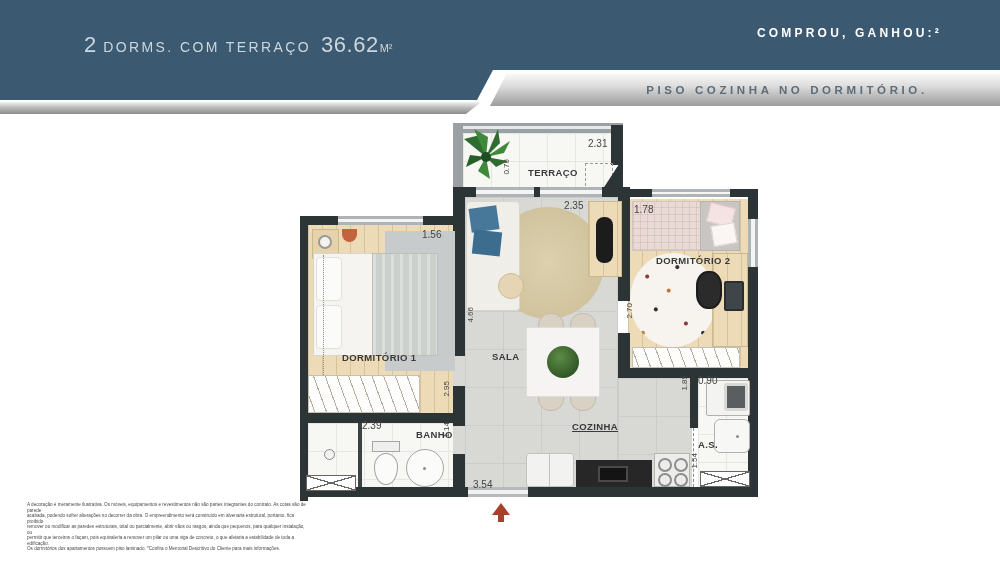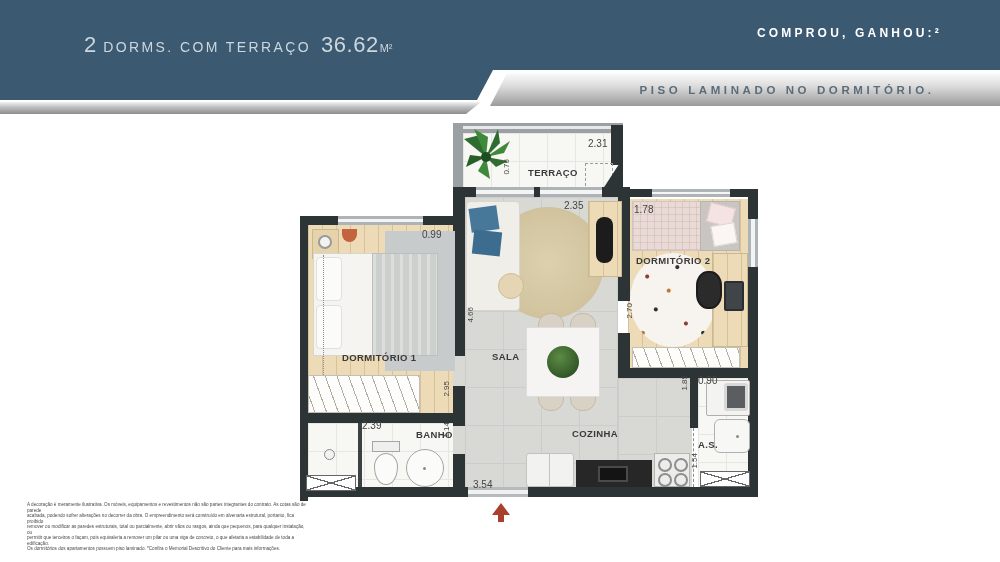--- a/index.html
+++ b/index.html
@@ -67,21 +67,21 @@
 
 <div class="abs hdr-title">
   <span class="t-num">2</span>
   <span class="t-rest">DORMS. COM TERRAÇO</span>
   <span class="t-area">36.62</span>
   <span class="t-unit">M²</span>
 </div>
 
 <div class="abs promo-head">COMPROU, GANHOU:²</div>
 <div class="abs band-right">
-  <span class="promo-sub">PISO LAMINADO NO DORMITÓRIO.</span>
+  <span class="promo-sub">PISO COZINHA NO DORMITÓRIO.</span>
 </div>
 
 <div class="abs plan">
 
   <div class="abs wtile" style="left:163px;top:10px;width:148px;height:57px;"></div>
   <div class="abs gwall" style="left:153px;top:0;width:170px;height:10px;background:linear-gradient(180deg,#9aa0a4 0 30%,#e8e8e8 30% 62%,#9aa0a4 62% 100%);"></div>
   <div class="abs gwall" style="left:153px;top:0;width:10px;height:74px;"></div>
   <div class="abs wall" style="left:311px;top:2px;width:12px;height:40px;"></div>
   <div class="abs" style="left:285px;top:40px;width:26px;height:26px;border:1px dashed #9a9a9a;"></div>
   <div class="abs" style="left:299px;top:35px;width:24px;height:37px;background:var(--wall);clip-path:polygon(100% 0,100% 100%,0 100%);"></div>
@@ -134,21 +134,21 @@
   <div class="abs furn" style="left:12px;top:106px;width:27px;height:30px;background:#e6d3ac;border:1px solid #c9b98f;"></div>
   <div class="abs furn" style="left:18px;top:112px;width:14px;height:14px;border-radius:50%;background:#f4f2ee;border:2px solid #9a9a9a;"></div>
   <div class="abs furn" style="left:42px;top:106px;width:15px;height:13px;background:#c4643f;border-radius:0 0 8px 8px;"></div>
   <div class="abs furn" style="left:13px;top:130px;width:125px;height:103px;background:#f5f4f1;border:1px solid #d8d5cf;"></div>
   <div class="abs furn" style="left:16px;top:134px;width:26px;height:44px;background:#fbfbf9;border:1px solid #e2e0db;border-radius:4px;"></div>
   <div class="abs furn" style="left:16px;top:182px;width:26px;height:44px;background:#fbfbf9;border:1px solid #e2e0db;border-radius:4px;"></div>
   <div class="abs furn" style="left:72px;top:130px;width:66px;height:103px;background:#ccd0cd;background-image:repeating-linear-gradient(90deg,rgba(255,255,255,.3) 0 3px,transparent 3px 9px);border:1px solid #bcc0bd;"></div>
   <div class="abs" style="left:23px;top:132px;width:0;height:122px;border-left:1px dotted #8a8a8a;"></div>
   <div class="abs hanger" style="left:8px;top:252px;width:112px;height:38px;"></div>
   <div class="abs rlabel" style="left:42px;top:229px;">DORMITÓRIO 1</div>
-  <div class="abs dim" style="left:122px;top:106px;">0.99</div>
+  <div class="abs dim" style="left:122px;top:106px;">1.56</div>
   <div class="abs dimv" style="left:142px;top:258px;">2.95</div>
 
   <div class="abs" style="left:58px;top:300px;width:4px;height:64px;background:#3c4244;"></div>
   <div class="abs furn" style="left:24px;top:326px;width:11px;height:11px;border-radius:50%;border:1.5px solid #8a8a8a;background:#f2f2f0;"></div>
   <div class="abs furn" style="left:72px;top:318px;width:28px;height:11px;background:#efefed;border:1px solid #a5a5a3;"></div>
   <div class="abs furn" style="left:74px;top:330px;width:24px;height:32px;background:#fbfbf9;border:1px solid #a5a5a3;border-radius:50% 50% 46% 46%/42% 42% 58% 58%;"></div>
   <div class="abs furn" style="left:106px;top:326px;width:38px;height:38px;border-radius:50%;background:#fbfbf9;border:1px solid #a5a5a3;"></div>
   <div class="abs" style="left:123px;top:344px;width:3px;height:3px;border-radius:50%;background:#8a8a8a;"></div>
   <div class="abs xbox" style="left:6px;top:352px;width:50px;height:16px;"></div>
   <div class="abs rlabel" style="left:116px;top:306px;text-align:right;">BANHO</div>
@@ -174,34 +174,34 @@
 
   <div class="abs furn" style="left:332px;top:78px;width:86px;height:50px;background:#e9dad6;border:1px solid #d4c3bf;background-image:repeating-linear-gradient(0deg,rgba(180,150,145,.25) 0 1px,transparent 1px 7px),repeating-linear-gradient(90deg,rgba(180,150,145,.25) 0 1px,transparent 1px 7px);"></div>
   <div class="abs furn" style="left:400px;top:78px;width:40px;height:50px;background:#c9c5c3;border:1px solid #b8b4b2;"></div>
   <div class="abs furn" style="left:408px;top:82px;width:26px;height:20px;background:#f4e3e2;border:1px solid #ddc9c8;transform:rotate(14deg);"></div>
   <div class="abs furn" style="left:412px;top:101px;width:24px;height:21px;background:#fbf6f4;border:1px solid #ded4d2;transform:rotate(-10deg);"></div>
   <div class="abs furn" style="left:330px;top:130px;width:86px;height:94px;border-radius:50%;background-color:#f7f4ef;background-image:radial-gradient(circle at 20% 25%,#8e3b3b 1.5px,transparent 2.5px),radial-gradient(circle at 55% 15%,#333 1.5px,transparent 2.5px),radial-gradient(circle at 80% 40%,#8e3b3b 1.5px,transparent 2.5px),radial-gradient(circle at 30% 60%,#2f2f2f 1.5px,transparent 2.5px),radial-gradient(circle at 65% 75%,#8e3b3b 1.5px,transparent 2.5px),radial-gradient(circle at 15% 85%,#c07a33 1.5px,transparent 2.5px),radial-gradient(circle at 85% 85%,#333 1.5px,transparent 2.5px),radial-gradient(circle at 45% 40%,#c07a33 1.5px,transparent 2.5px);"></div>
   <div class="abs furn wood" style="left:412px;top:130px;width:36px;height:94px;border:1px solid #c9b98f;"></div>
   <div class="abs furn" style="left:424px;top:158px;width:20px;height:30px;background:#3f4548;border:2px solid #2a2e30;border-radius:2px;"></div>
   <div class="abs furn" style="left:396px;top:148px;width:26px;height:38px;background:#2b2b2b;border-radius:45%/38%;border:2px solid #1c1c1c;"></div>
   <div class="abs hanger" style="left:332px;top:224px;width:108px;height:21px;"></div>
-  <div class="abs rlabel" style="left:336px;top:132px;">DORMITÓRIO 2</div>
+  <div class="abs rlabel" style="left:356px;top:132px;">DORMITÓRIO 2</div>
   <div class="abs dim" style="left:334px;top:81px;">1.78</div>
   <div class="abs dimv" style="left:325px;top:180px;">2.70</div>
 
   <div class="abs furn" style="left:226px;top:330px;width:48px;height:34px;background:#f2f2f0;border:1px solid #c2c2c0;border-radius:3px;"></div>
   <div class="abs" style="left:249px;top:331px;width:0;height:32px;border-left:1px solid #c2c2c0;"></div>
   <div class="abs furn" style="left:276px;top:337px;width:76px;height:27px;background:#272727;"></div>
   <div class="abs furn" style="left:298px;top:343px;width:30px;height:16px;background:#141414;border:2px solid #4a4a4a;"></div>
   <div class="abs furn" style="left:354px;top:330px;width:36px;height:34px;background:#ececea;border:1px solid #b5b5b3;"></div>
   <div class="abs" style="left:358px;top:335px;width:10px;height:10px;border-radius:50%;border:2px double #8d8d8d;"></div>
   <div class="abs" style="left:374px;top:335px;width:10px;height:10px;border-radius:50%;border:2px double #8d8d8d;"></div>
   <div class="abs" style="left:358px;top:350px;width:10px;height:10px;border-radius:50%;border:2px double #8d8d8d;"></div>
   <div class="abs" style="left:374px;top:350px;width:10px;height:10px;border-radius:50%;border:2px double #8d8d8d;"></div>
-  <div class="abs rlabel" style="left:272px;top:305px;">COZINHA</div>
+  <div class="abs rlabel" style="left:272px;top:298px;text-decoration:underline;">COZINHA</div>
   <div class="abs dim" style="left:173px;top:356px;">3.54</div>
 
   <div class="abs furn" style="left:406px;top:257px;width:44px;height:36px;background:#f3f3f1;border:1px solid #b0b0ae;border-radius:2px;"></div>
   <div class="abs furn" style="left:424px;top:260px;width:24px;height:28px;background:#5b5e60;border:3px solid #d8d8d6;border-radius:3px;"></div>
   <div class="abs furn" style="left:414px;top:296px;width:36px;height:34px;background:#f7f7f5;border:1px solid #b0b0ae;border-radius:6px;"></div>
   <div class="abs" style="left:436px;top:312px;width:3px;height:3px;border-radius:50%;background:#8a8a8a;"></div>
   <div class="abs xbox" style="left:400px;top:348px;width:50px;height:16px;"></div>
   <div class="abs rlabel" style="left:398px;top:316px;">A.S.</div>
   <div class="abs dim" style="left:398px;top:252px;">0.90</div>
   <div class="abs dimv" style="left:380px;top:252px;">1.85</div>

